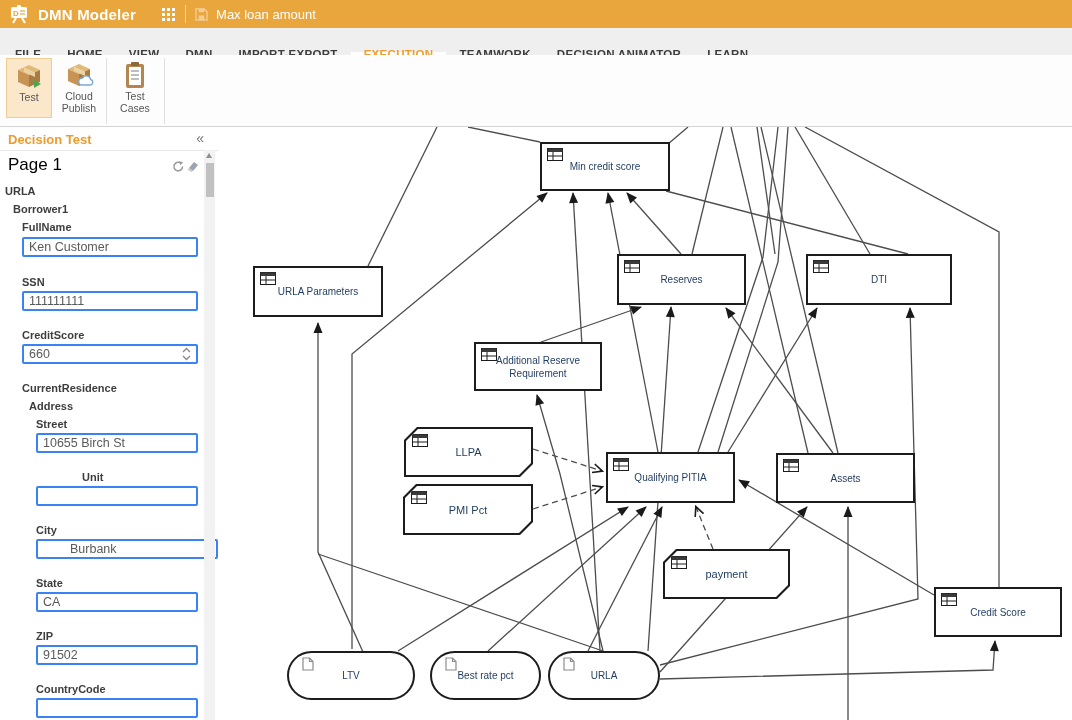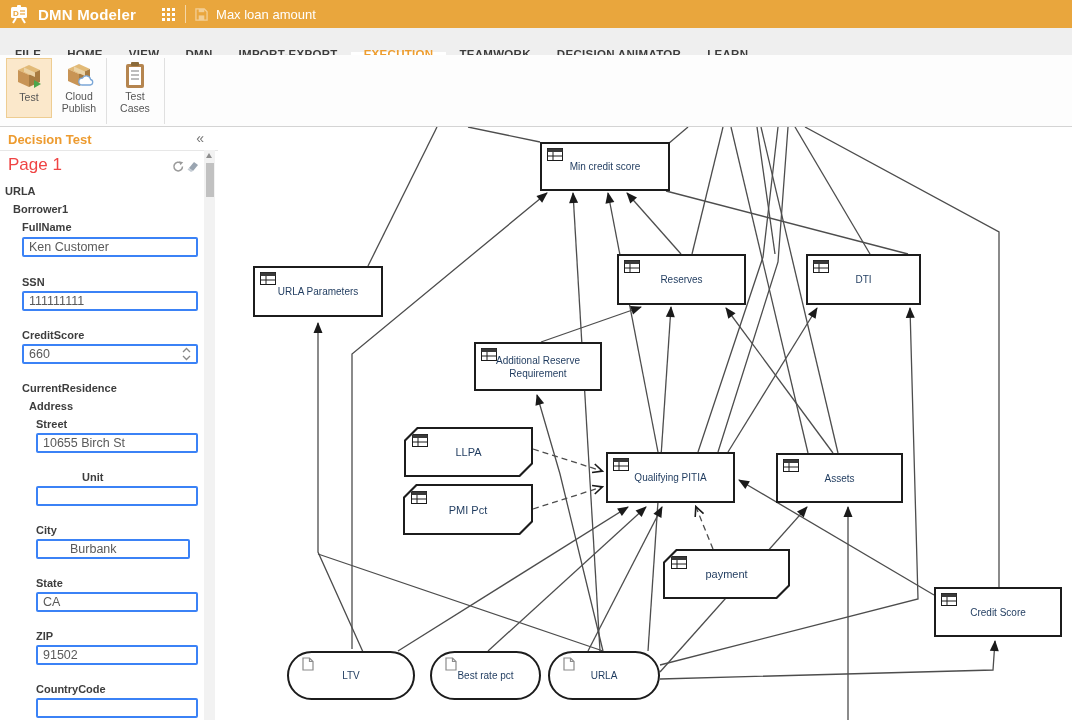--- a/index.html
+++ b/index.html
@@ -33,21 +33,21 @@
   .rb-btn.selected { background:#FBE8CB; border:1px solid #EECD92; }
   .rb-group-label { position:absolute; top:113px; font-size:9.5px; color:#8a8a8a; text-align:center; }
   .rb-divider { position:absolute; top:58px; width:1px; height:66px; background:#e0e0e0; }
   .ribbon .rb-divider { top:3px; height:66px; }
 
   
   .panel { position:absolute; left:0; top:127px; width:218px; height:593px; background:#fff; }
   .panel-title { position:absolute; left:8px; top:5px; font-size:13px; font-weight:700; color:#ED9B2F; }
   .panel-collapse { position:absolute; right:14px; top:3px; font-size:14px; color:#777; }
   .panel-hr { position:absolute; left:0; top:23px; width:218px; height:1px; background:#e7e7e7; }
-  .page-title { position:absolute; left:8px; top:28px; font-size:17px; color:#ef4444; }
+  .page-title { position:absolute; left:8px; top:28px; font-size:17px; color:#000000; }
   .page-icons { position:absolute; left:172px; top:33px; width:26px; height:13px; }
   .f-label { position:absolute; font-size:11px; font-weight:700; color:#3d3d3d; white-space:nowrap; }
   .f-input { position:absolute; height:20px; border:2px solid #3b82f6; border-radius:2px;
              background:#fff; font-family:"Liberation Sans",sans-serif; font-size:12.5px;
              color:#5a5a5a; padding:0 5px; outline:none; }
   .spinner { position:absolute; width:16px; height:18px; display:flex; flex-direction:column;
              align-items:center; justify-content:center; gap:2px; }
   
   .sb-track { position:absolute; left:204px; top:23px; width:11px; height:570px; background:#f2f2f2; }
   .sb-up { position:absolute; left:2px; top:3px; width:0; height:0; border-left:3.5px solid transparent;
@@ -196,21 +196,21 @@
     <div class="f-label" style="left:22px; top:255px;">CurrentResidence</div>
     <div class="f-label" style="left:29px; top:273px;">Address</div>
 
     <div class="f-label" style="left:36px; top:291px;">Street</div>
     <input class="f-input" style="left: 36px; top: 306px; width: 162px;" value="10655 Birch St">
 
     <div class="f-label" style="left:36px; top:344px;margin-left:46px;">Unit</div>
     <input class="f-input" style="left: 36px; top: 359px; width: 162px;" value="">
 
     <div class="f-label" style="left:36px; top:397px;">City</div>
-    <input class="f-input" style="left: 36px; top: 412px; width: 154px; padding-left: 32px;" value="Burbank">
+    <input class="f-input" style="left: 36px; top: 412px; width: 182px; padding-left: 32px;" value="Burbank">
 
     <div class="f-label" style="left:36px; top:450px;">State</div>
     <input class="f-input" style="left: 36px; top: 465px; width: 162px;" value="CA">
 
     <div class="f-label" style="left:36px; top:503px;">ZIP</div>
     <input class="f-input" style="left: 36px; top: 518px; width: 162px;" value="91502">
 
     <div class="f-label" style="left:36px; top:556px;">CountryCode</div>
     <input class="f-input" style="left: 36px; top: 571px; width: 162px;" value="">
 
@@ -286,21 +286,21 @@
     </div>
     <div class="node decision" style="left:399px; top:127px; width:129px; height:51px;">
       <svg class="node-icon" width="16" height="13" viewBox="0 0 16 13">
           <rect x="0.5" y="0.5" width="15" height="12" fill="#fff" stroke="#1c1c1c"></rect>
           <rect x="0.5" y="0.5" width="15" height="3.5" fill="#3a3a3a"></rect>
           <line x1="6" y1="4" x2="6" y2="12.5" stroke="#1c1c1c"></line>
           <line x1="0.5" y1="8" x2="15.5" y2="8" stroke="#1c1c1c"></line>
         </svg>
       <span>Reserves</span>
     </div>
-    <div class="node decision" style="left:588px; top:127px; width:115px; height:51px;">
+    <div class="node decision" style="left:588px; top:127px; width:146px; height:51px;">
       <svg class="node-icon" width="16" height="13" viewBox="0 0 16 13">
           <rect x="0.5" y="0.5" width="15" height="12" fill="#fff" stroke="#1c1c1c"></rect>
           <rect x="0.5" y="0.5" width="15" height="3.5" fill="#3a3a3a"></rect>
           <line x1="6" y1="4" x2="6" y2="12.5" stroke="#1c1c1c"></line>
           <line x1="0.5" y1="8" x2="15.5" y2="8" stroke="#1c1c1c"></line>
         </svg>
       <span>DTI</span>
     </div>
     <div class="node decision" style="left:256px; top:215px; width:128px; height:49px; padding:2px 14px;">
       <svg class="node-icon" width="16" height="13" viewBox="0 0 16 13">
@@ -313,21 +313,21 @@
     </div>
     <div class="node decision" style="left:388px; top:325px; width:129px; height:51px;">
       <svg class="node-icon" width="16" height="13" viewBox="0 0 16 13">
           <rect x="0.5" y="0.5" width="15" height="12" fill="#fff" stroke="#1c1c1c"></rect>
           <rect x="0.5" y="0.5" width="15" height="3.5" fill="#3a3a3a"></rect>
           <line x1="6" y1="4" x2="6" y2="12.5" stroke="#1c1c1c"></line>
           <line x1="0.5" y1="8" x2="15.5" y2="8" stroke="#1c1c1c"></line>
         </svg>
       <span>Qualifying PITIA</span>
     </div>
-    <div class="node decision" style="left:558px; top:326px; width:127px; height:50px;">
+    <div class="node decision" style="left:558px; top:326px; width:139px; height:50px;">
       <svg class="node-icon" width="16" height="13" viewBox="0 0 16 13">
           <rect x="0.5" y="0.5" width="15" height="12" fill="#fff" stroke="#1c1c1c"></rect>
           <rect x="0.5" y="0.5" width="15" height="3.5" fill="#3a3a3a"></rect>
           <line x1="6" y1="4" x2="6" y2="12.5" stroke="#1c1c1c"></line>
           <line x1="0.5" y1="8" x2="15.5" y2="8" stroke="#1c1c1c"></line>
         </svg>
       <span>Assets</span>
     </div>
     <div class="node decision" style="left:716px; top:460px; width:128px; height:50px;">
       <svg class="node-icon" width="16" height="13" viewBox="0 0 16 13">

